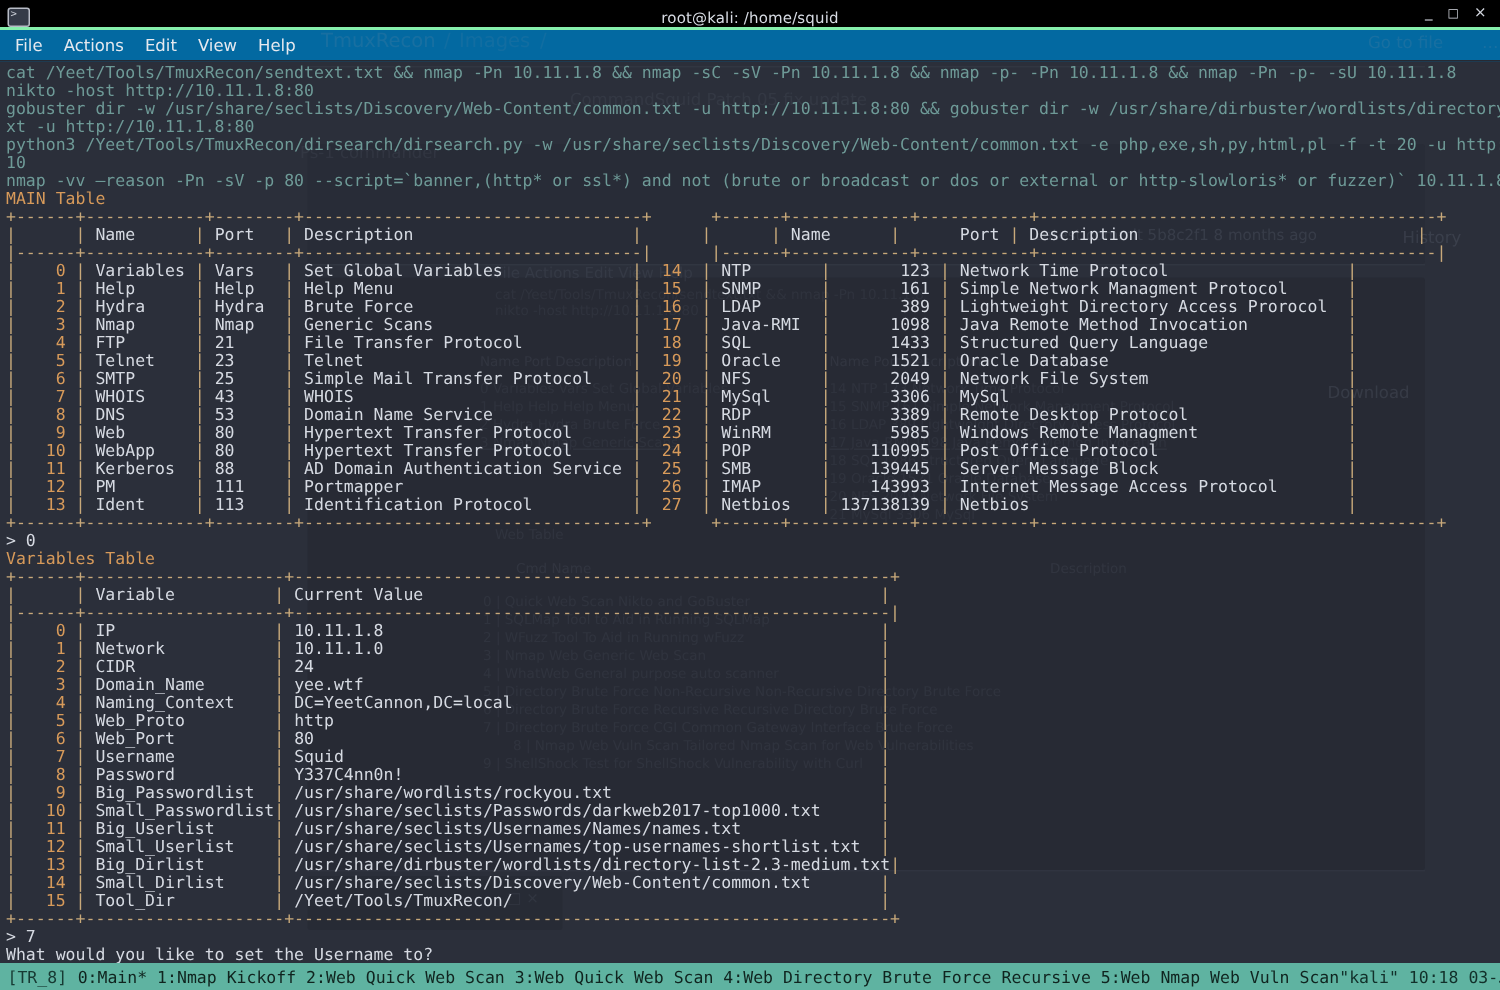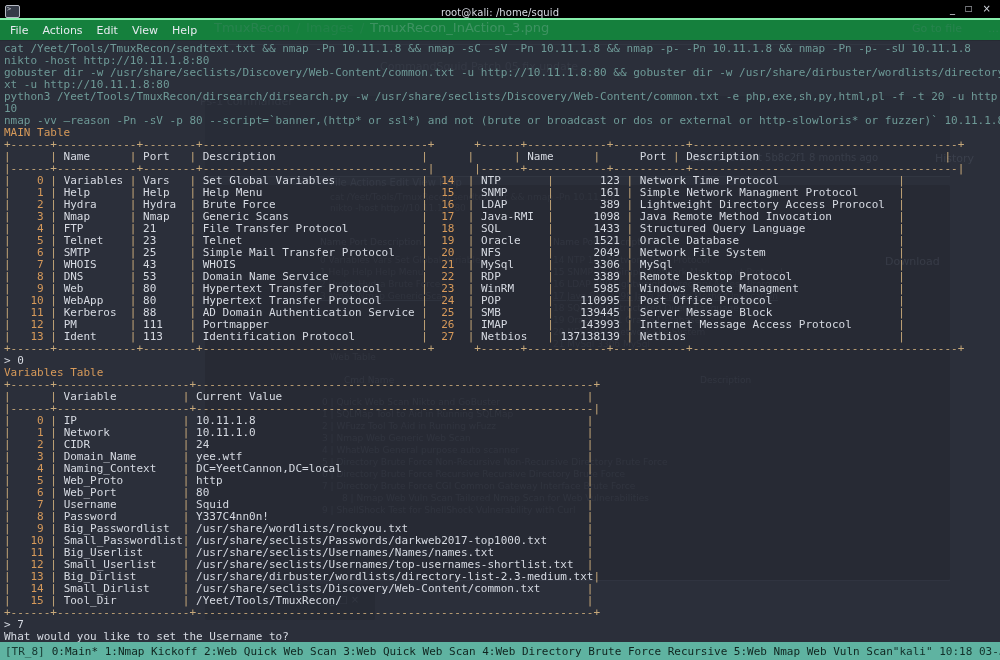--- a/index.html
+++ b/index.html
@@ -29,21 +29,21 @@
     font-size:10px;color:#d8dce4;letter-spacing:.1px;
   }
   .tb-ctrls{margin-left:auto;display:flex;gap:10px;padding-right:9px;z-index:2;}
   .tb-ctrls span{
     color:#d2d6de;font-size:10px;line-height:18px;
     font-family:"DejaVu Sans","Liberation Sans",sans-serif;cursor:default;
   }
 
   
   .menubar{
-    height:20px;background:#15803d;display:flex;align-items:center;
+    height:20px;background:#0369a1;display:flex;align-items:center;
     padding-left:10px;gap:14px;border-bottom:1px solid #262a33;position:relative;
   }
   .menubar .mi{
     font-family:"DejaVu Sans","Liberation Sans",sans-serif;
     font-size:11px;color:#e6e9ef;cursor:default;
   }
 
   
   .ghost{position:absolute;inset:0;pointer-events:none;z-index:1;}
   .gtxt{
@@ -106,21 +106,20 @@
   </div>
 
   <div class="ghost">
     <div class="gpanel" style="left:205px;top:185px;width:745px;height:395px;"></div>
     <div class="gpanel" style="left:205px;top:96px;width:745px;height:80px;opacity:.10;"></div>
 
     <div class="gtxt" style="left:214px;top:20px;font-size:13px;">TmuxRecon</div>
     <div class="gtxt" style="left:296px;top:20px;font-size:13px;opacity:.10;">/</div>
     <div class="gtxt" style="left:306px;top:20px;font-size:13px;opacity:.11;">Images</div>
     <div class="gtxt" style="left:360px;top:20px;font-size:13px;opacity:.10;">/</div>
-    <div class="gtxt" style="left:370px;top:20px;font-size:13px;opacity:.22;color:#cdd4e0;">TmuxRecon_InAction_3.png</div>
 
     <div class="gtxt" style="left:912px;top:22px;font-size:11px;">Go to file</div>
     <div class="gtxt" style="left:988px;top:22px;font-size:11px;">…</div>
     <div class="gline" style="left:205px;top:44px;width:745px;"></div>
 
     <div class="gtxt" style="left:690px;top:152px;font-size:10px;">Latest commit 5b8c2f1 8 months ago</div>
     <div class="gtxt" style="left:935px;top:152px;font-size:11px;">History</div>
     <div class="gline" style="left:205px;top:176px;width:745px;"></div>
 
     <div class="gtxt" style="left:885px;top:255px;font-size:11px;">Download</div>

